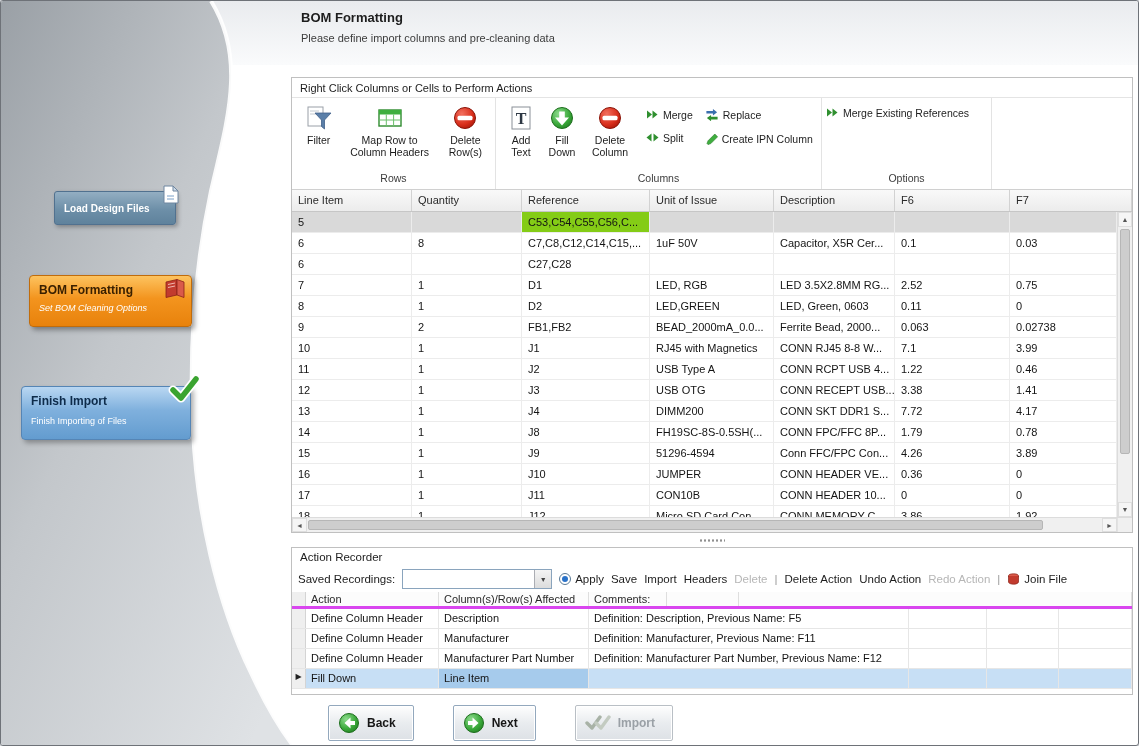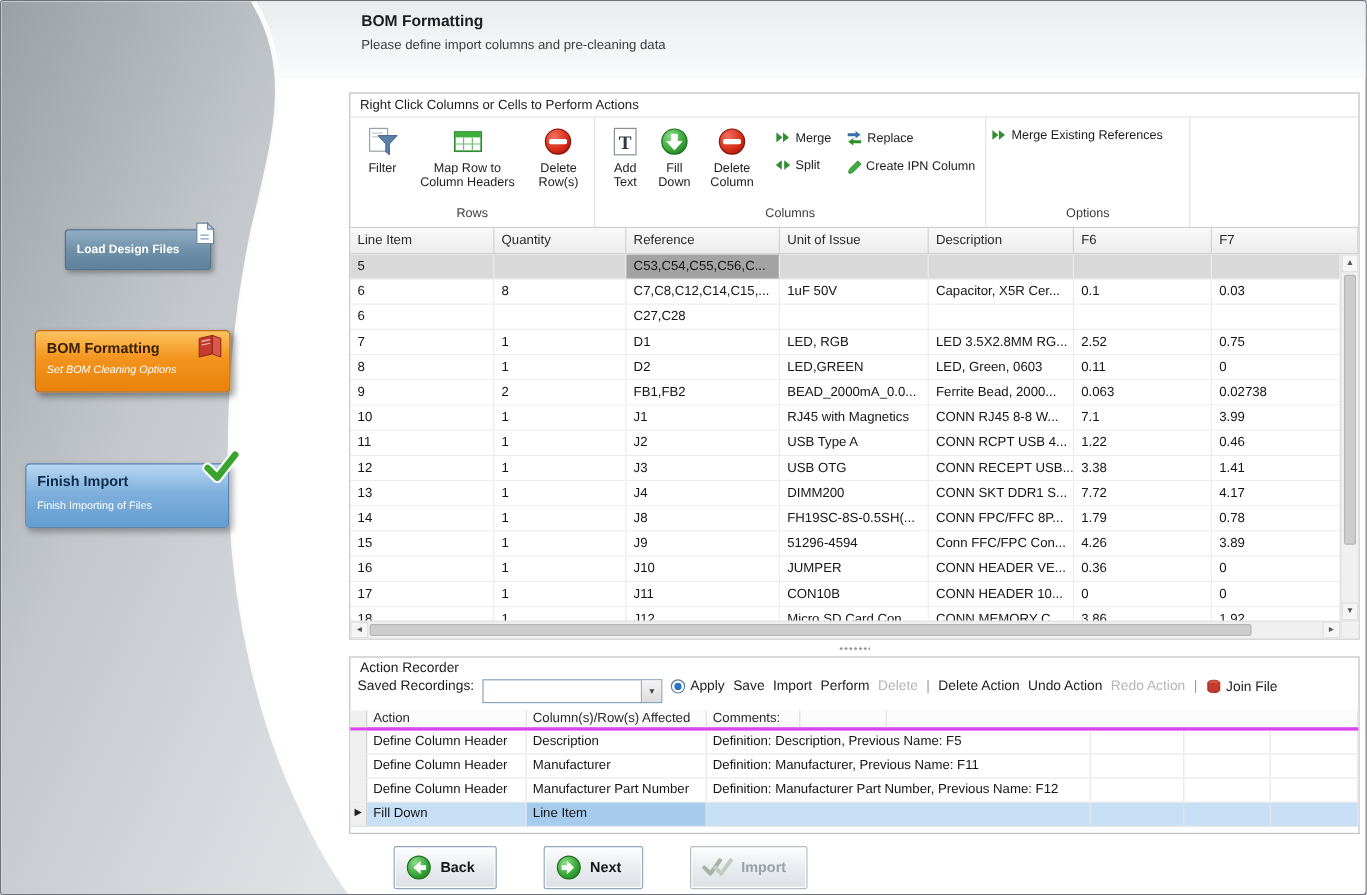--- a/index.html
+++ b/index.html
@@ -40,39 +40,39 @@
   .bw-filter{width:46px}.bw-map{width:98px}.bw-delrow{width:56px}.bw-addtext{width:42px}.bw-filldown{width:40px}.bw-delcol{width:56px}
   .tb-stack{display:flex;flex-direction:column;gap:10px;padding:6px 4px 0 8px;}
   .tbsmall{display:flex;align-items:center;gap:4px;font-size:10.5px;color:#1d1d1d;white-space:nowrap;cursor:pointer;}
   
   .grid-head{display:flex;height:22px;background:linear-gradient(#f9f9f9,#ececec);border-bottom:1px solid #c6c6c6;}
   .gh{font-size:11px;color:#2a2a2a;padding:4px 6px;border-right:1px solid #d2d2d2;overflow:hidden;white-space:nowrap;cursor:pointer;}
   .grid-body-wrap{display:flex;height:305px;}
   .grid-body{flex:1;overflow:hidden;}
   .grid-row{display:flex;height:21px;flex:none;border-bottom:1px solid #ececec;background:#fff;cursor:pointer;}
   .grid-row.sel{background:#d9d9d9;}
-  .grid-row .selcell{background:#a3a3a3;}
+  .grid-row .selcell{background:#84cc16;}
   .gc{font-size:11px;color:#141414;padding:3.5px 6px;border-right:1px solid #ececec;overflow:hidden;white-space:nowrap;}
   .w0{width:120px}.w1{width:110px}.w2{width:128px}.w3{width:124px}.w4{width:121px}.w5{width:115px}.w6{flex:1}
   
   .vscroll{width:15px;background:#f0f0f0;border-left:1px solid #dcdcdc;position:relative;display:flex;flex-direction:column;justify-content:space-between;}
   .sb-btn{height:15px;display:flex;align-items:center;justify-content:center;font-size:7px;color:#555;background:#f5f5f5;border:1px solid #dedede;cursor:pointer;}
   .vthumb{position:absolute;left:2px;right:2px;top:17px;height:225px;background:#cdcdcd;border:1px solid #b6b6b6;border-radius:2px;cursor:pointer;}
   .hscroll-row{display:flex;height:15px;border-top:1px solid #dcdcdc;background:#f0f0f0;}
   .hbtn{width:15px;height:100%;display:flex;align-items:center;justify-content:center;font-size:7px;color:#555;background:#f5f5f5;border:1px solid #dedede;cursor:pointer;}
   .htrack{flex:1;position:relative;}
   .hthumb{position:absolute;top:2px;bottom:2px;left:1px;width:735px;background:#cdcdcd;border:1px solid #b6b6b6;border-radius:2px;cursor:pointer;}
   .corner{width:15px;background:#f0f0f0;border-left:1px solid #e2e2e2;}
   
   .splitter{position:absolute;left:290px;top:535px;width:842px;height:9px;z-index:3;display:flex;align-items:center;justify-content:center;cursor:row-resize;}
   .splitter-dots{width:26px;height:3px;background:radial-gradient(circle,#909090 1px,transparent 1.3px);background-size:4px 3px;background-repeat:repeat-x;}
   
   .ar-box{position:absolute;left:290px;top:546px;width:842px;height:148px;border:1px solid #c0c0c0;background:#fff;z-index:3;}
   .ar-title{height:18px;padding:3px 8px 0;font-size:11.5px;color:#1d1d1d;}
-  .ar-controls{height:26px;display:flex;align-items:flex-start;padding:0 0 0 6px;gap:7px;font-size:11.5px;color:#1d1d1d;}
+  .ar-controls{height:26px;display:flex;align-items:center;padding:0 0 0 6px;gap:7px;font-size:11.5px;color:#1d1d1d;}
   .combo{width:150px;height:20px;border:1px solid #8aa4bd;background:#fff;display:flex;align-items:center;cursor:pointer;}
   .combo-val{flex:1;font-size:11px;padding:0 4px;}
   .combo-btn{width:17px;height:100%;display:flex;align-items:center;justify-content:center;font-size:7px;color:#444;background:linear-gradient(#f4f4f4,#dcdcdc);border-left:1px solid #abadb3;}
   .radio-wrap{display:flex;align-items:center;gap:4px;cursor:pointer;}
   .radio{width:12px;height:12px;border-radius:50%;border:1px solid #5a7a96;background:#fff;display:inline-block;position:relative;}
   .radio::after{content:"";position:absolute;left:2px;top:2px;width:6px;height:6px;border-radius:50%;background:#2a72c8;}
   .lnk{cursor:pointer;white-space:nowrap;}
   .lnk.disabled{color:#b6b6b6;cursor:default;}
   .lnk.join{display:flex;align-items:center;gap:4px;}
   .sep{color:#9a9a9a;}
@@ -463,21 +463,21 @@
         <span class="combo-btn">
             <span>▼</span>
           </span>
       </span>
       <span class="radio-wrap">
         <span class="radio"></span>
         <span>Apply</span>
       </span>
       <span class="lnk">Save</span>
       <span class="lnk">Import</span>
-      <span class="lnk">Perform</span>
+      <span class="lnk">Headers</span>
       <span class="lnk disabled">Delete</span>
       <span class="sep">|</span>
       <span class="lnk">Delete Action</span>
       <span class="lnk">Undo Action</span>
       <span class="lnk disabled">Redo Action</span>
       <span class="sep">|</span>
       <span class="lnk join">
         <svg width="13" height="13" viewBox="0 0 13 13">
           <ellipse cx="6.5" cy="3" rx="5" ry="2.2" fill="#da5a4a" stroke="#8a2218" stroke-width="0.7"></ellipse>
           <path d="M1.5,3 v6 c0,1.2 2.2,2.2 5,2.2 s5,-1 5,-2.2 v-6" fill="#c23b2e" stroke="#8a2218" stroke-width="0.7"></path>

